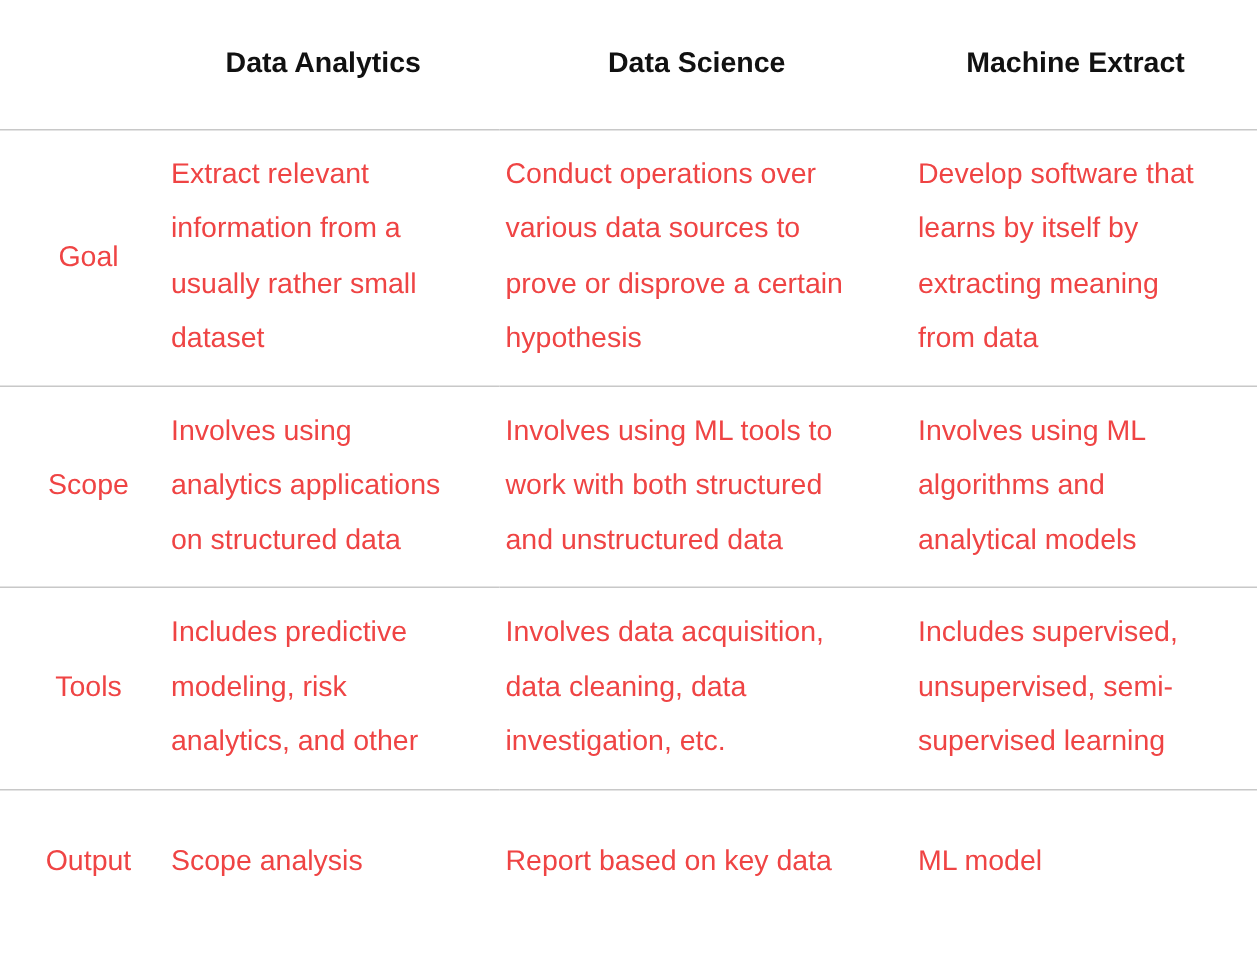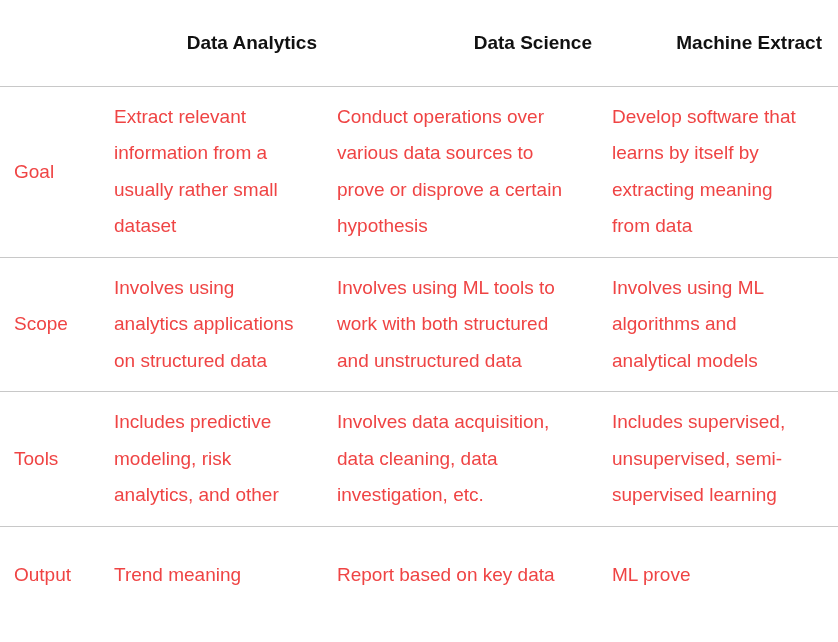--- a/index.html
+++ b/index.html
@@ -22,21 +22,21 @@
   }
 
   .comparison-table col.col-label   { width: 110px; }
   .comparison-table col.col-a       { width: 223px; }
   .comparison-table col.col-b       { width: 275px; }
   .comparison-table col.col-c       { width: 230px; }
 
   thead th {
     font-size: 19px;
     font-weight: bold;
-    text-align: right;
+    text-align: center;
     vertical-align: middle;
     padding: 0 0 0 0;
     height: 86px;
     line-height: 1.3;
     color: #111111;
     border: 0;
   }
   thead th.header-blank { padding-left: 14px; }
   thead th.header-cell  { padding-left: 4px; padding-right: 16px; }
 
@@ -51,20 +51,21 @@
     line-height: 1.92;
     color: #ef4444;
     padding: 12px 0 12px 0;
     border: 0;
   }
 
   td.row-label {
     padding-left: 14px;
     padding-right: 6px;
     white-space: nowrap;
+    text-align: center;
   }
 
   td.body-cell {
     padding-left: 4px;
     padding-right: 26px;
   }
 
   
   tbody tr.row-output td { padding-top: 30px; padding-bottom: 14px; }
 </style>
@@ -105,18 +106,18 @@
 
     <tr class="row-scope">
       <td class="row-label">Tools</td>
       <td class="body-cell">Includes predictive modeling, risk analytics, and other</td>
       <td class="body-cell">Involves data acquisition, data cleaning, data investigation, etc.</td>
       <td class="body-cell">Includes supervised, unsupervised, semi-supervised learning</td>
     </tr>
 
     <tr class="row-output">
       <td class="row-label">Output</td>
-      <td class="body-cell">Trend meaning</td>
+      <td class="body-cell">Scope analysis</td>
       <td class="body-cell">Report based on key data</td>
-      <td class="body-cell">ML prove</td>
+      <td class="body-cell">ML model</td>
     </tr>
   </tbody>
 </table>
 
 </body></html>

